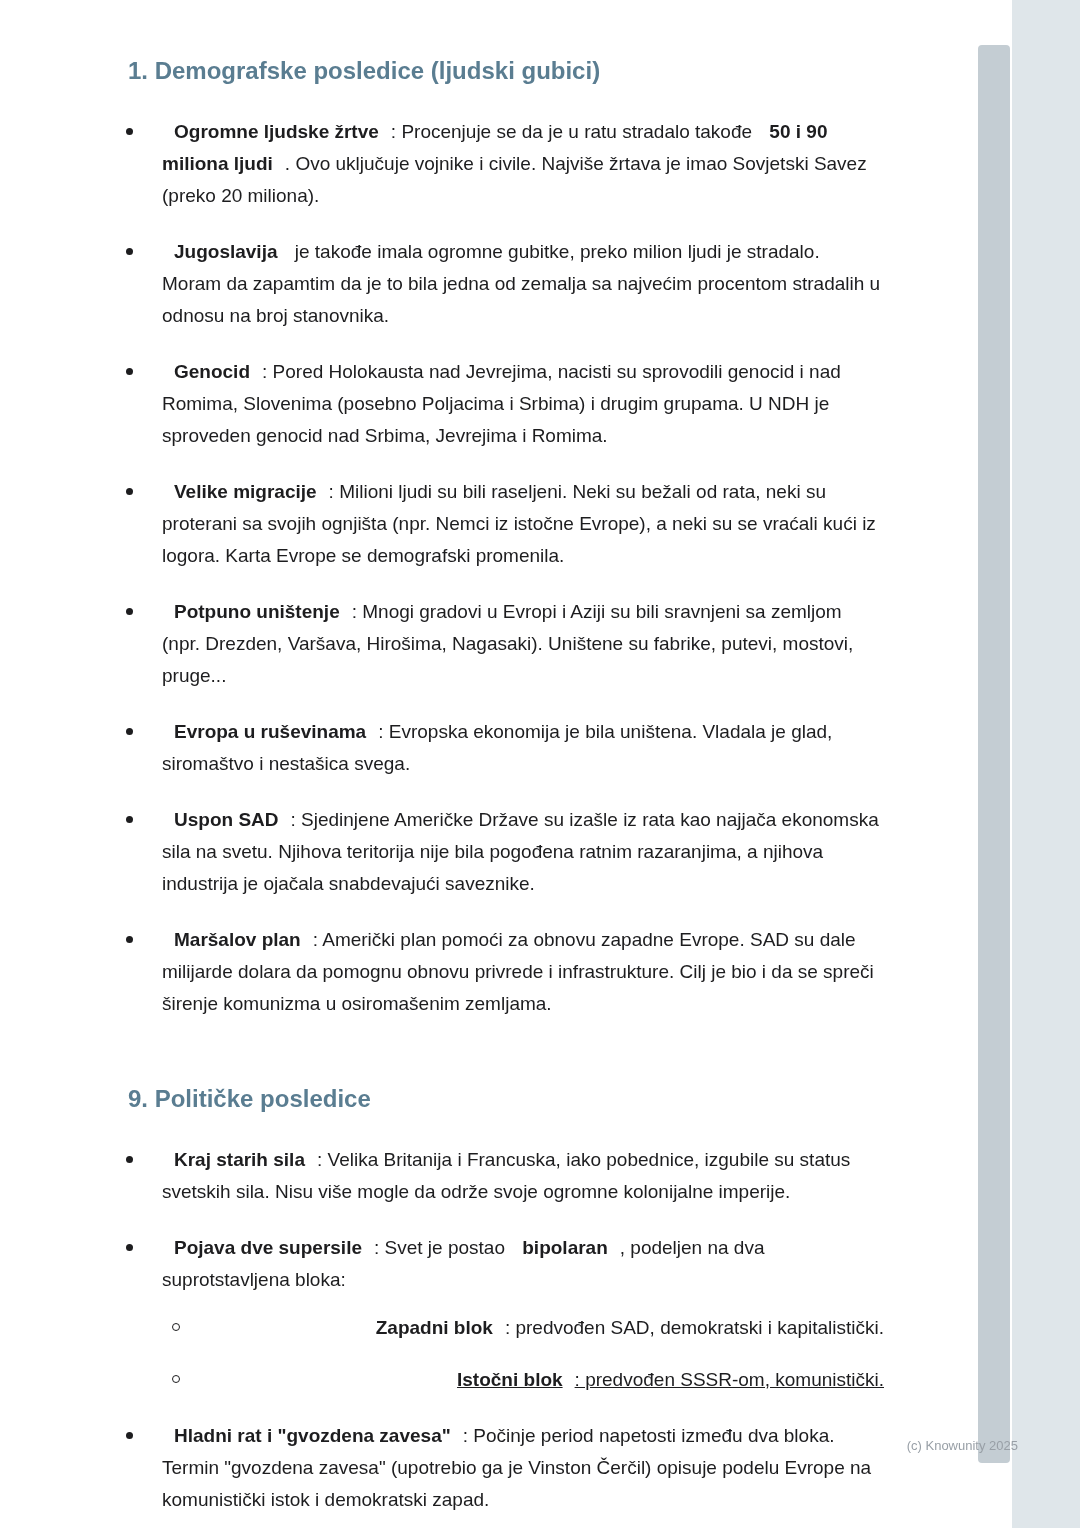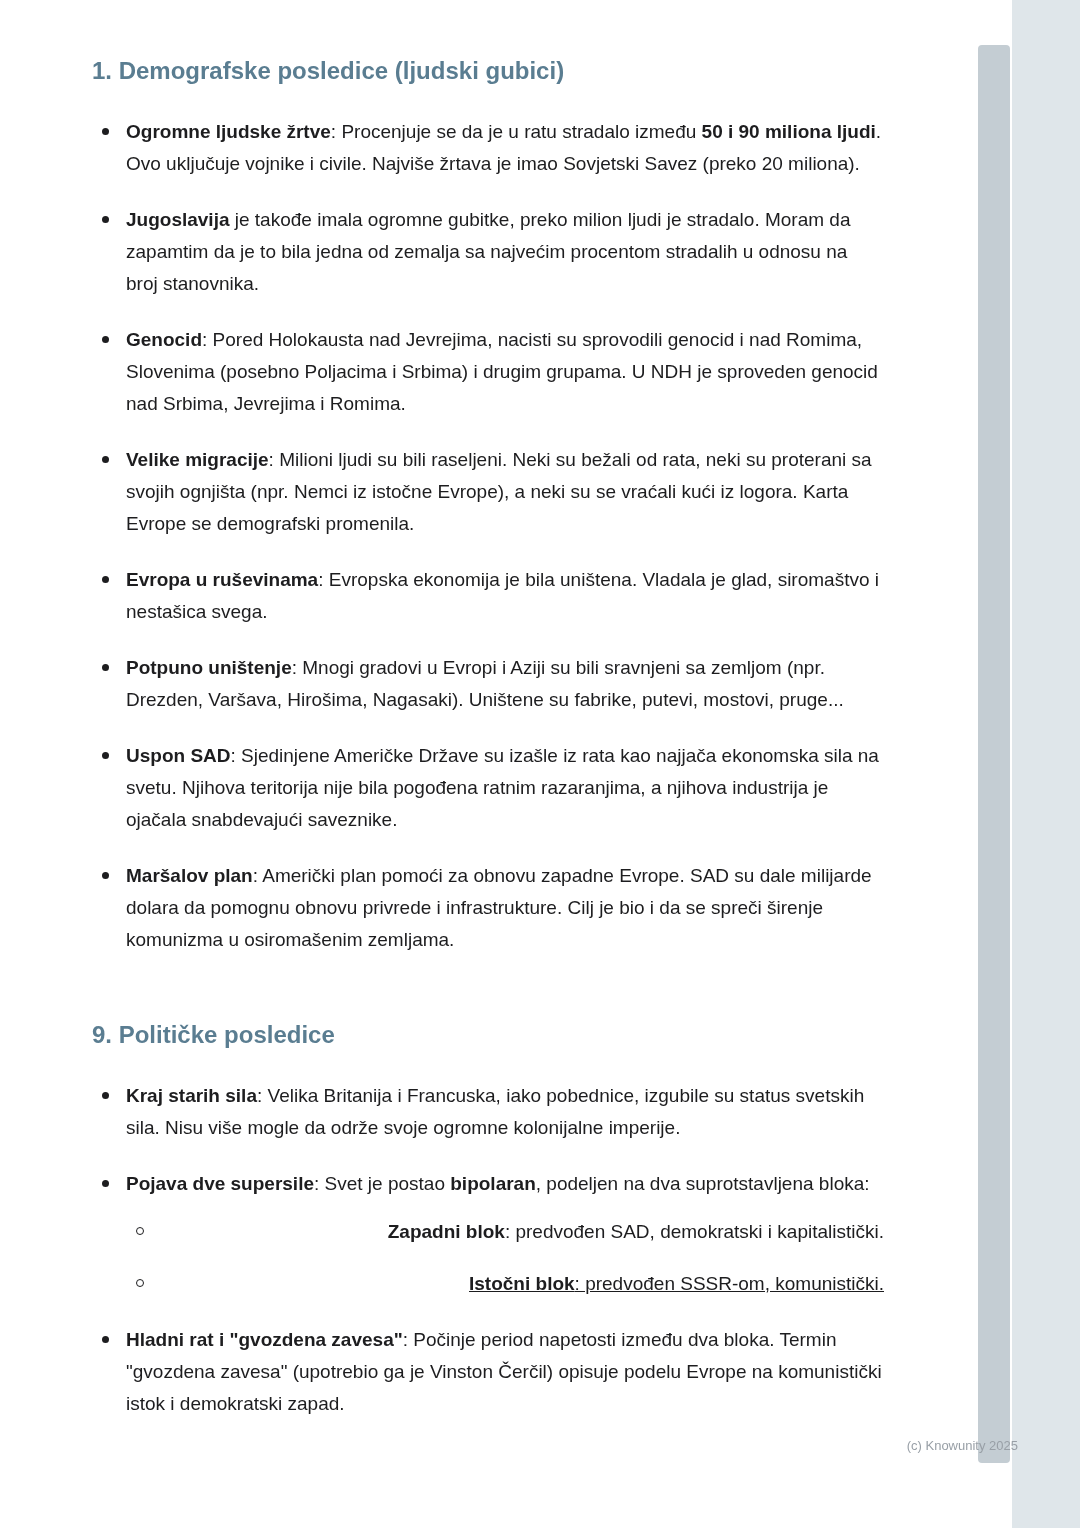--- a/index.html
+++ b/index.html
@@ -2,21 +2,21 @@
 <html style="--heading-color: #5a7d91; --body-color: #1d1d1f; --rail-color: #dfe6ea; --thumb-color: #c4cdd3; --watermark-color: #989fa6;"><head>
 <meta charset="utf-8">
 <style>
   :root{
     --heading-color:#5a7d91;
     --body-color:#1d1d1f;
     --rail-color:#dfe6ea;
     --thumb-color:#c4cdd3;
     --watermark-color:#989fa6;
   }
-  *{box-sizing:border-box;}
+  *{box-sizing:border-box;padding-left:12px;}
   html,body{margin:0;padding:0;background:#ffffff;}
   body{font-family:"Liberation Sans","DejaVu Sans",sans-serif;}
   .page{
     position:relative;
     width:1080px;
     height:1528px;
     background:#ffffff;
     overflow:hidden;
   }
   .content{
@@ -108,28 +108,28 @@
   }
 </style>
 </head>
 <body>
 
 <div class="page">
   <div class="content">
     <div>
         <h2 class="section-heading">1. Demografske posledice (ljudski gubici)</h2>
         <ul class="bullet-list">
-          <li class="item"><span class="b">Ogromne ljudske žrtve</span><span>: Procenjuje se da je u ratu stradalo između </span><span class="b">50 i 90 miliona ljudi</span><span>. Ovo uključuje vojnike i civile. Najviše žrtava je imao Sovjetski Savez (preko 20 miliona).</span></li>
+          <li class="item"><span class="b">Ogromne ljudske žrtve</span><span>: Procenjuje se da je u ratu stradalo takođe </span><span class="b">50 i 90 miliona ljudi</span><span>. Ovo uključuje vojnike i civile. Najviše žrtava je imao Sovjetski Savez (preko 20 miliona).</span></li>
           <li class="item"><span class="b">Jugoslavija</span><span> je takođe imala ogromne gubitke, preko milion ljudi je stradalo. Moram da zapamtim da je to bila jedna od zemalja sa najvećim procentom stradalih u odnosu na broj stanovnika.</span></li>
           <li class="item"><span class="b">Genocid</span><span>: Pored Holokausta nad Jevrejima, nacisti su sprovodili genocid i nad Romima, Slovenima (posebno Poljacima i Srbima) i drugim grupama. U NDH je sproveden genocid nad Srbima, Jevrejima i Romima.</span></li>
           <li class="item"><span class="b">Velike migracije</span><span>: Milioni ljudi su bili raseljeni. Neki su bežali od rata, neki su proterani sa svojih ognjišta (npr. Nemci iz istočne Evrope), a neki su se vraćali kući iz logora. Karta Evrope se demografski promenila.</span></li>
         </ul>
         <ul class="bullet-list">
+          <li class="item"><span class="b">Potpuno uništenje</span><span>: Mnogi gradovi u Evropi i Aziji su bili sravnjeni sa zemljom (npr. Drezden, Varšava, Hirošima, Nagasaki). Uništene su fabrike, putevi, mostovi, pruge...</span></li>
           <li class="item"><span class="b">Evropa u ruševinama</span><span>: Evropska ekonomija je bila uništena. Vladala je glad, siromaštvo i nestašica svega.</span></li>
-          <li class="item"><span class="b">Potpuno uništenje</span><span>: Mnogi gradovi u Evropi i Aziji su bili sravnjeni sa zemljom (npr. Drezden, Varšava, Hirošima, Nagasaki). Uništene su fabrike, putevi, mostovi, pruge...</span></li>
           <li class="item"><span class="b">Uspon SAD</span><span>: Sjedinjene Američke Države su izašle iz rata kao najjača ekonomska sila na svetu. Njihova teritorija nije bila pogođena ratnim razaranjima, a njihova industrija je ojačala snabdevajući saveznike.</span></li>
           <li class="item"><span class="b">Maršalov plan</span><span>: Američki plan pomoći za obnovu zapadne Evrope. SAD su dale milijarde dolara da pomognu obnovu privrede i infrastrukture. Cilj je bio i da se spreči širenje komunizma u osiromašenim zemljama.</span></li>
         </ul>
         <h2 class="section-heading">9. Političke posledice</h2>
         <ul class="bullet-list">
           <li class="item"><span class="b">Kraj starih sila</span><span>: Velika Britanija i Francuska, iako pobednice, izgubile su status svetskih sila. Nisu više mogle da održe svoje ogromne kolonijalne imperije.</span></li>
           <li class="item"><span class="b">Pojava dve supersile</span><span>: Svet je postao </span><span class="b">bipolaran</span><span>, podeljen na dva suprotstavljena bloka:</span><ul class="sub-list">
               <li class="sub-item"><span class="b">Zapadni blok</span><span>: predvođen SAD, demokratski i kapitalistički.</span></li>
               <li class="sub-item"><span class="b">Istočni blok</span><span>: predvođen SSSR-om, komunistički.</span></li>
             </ul></li>

